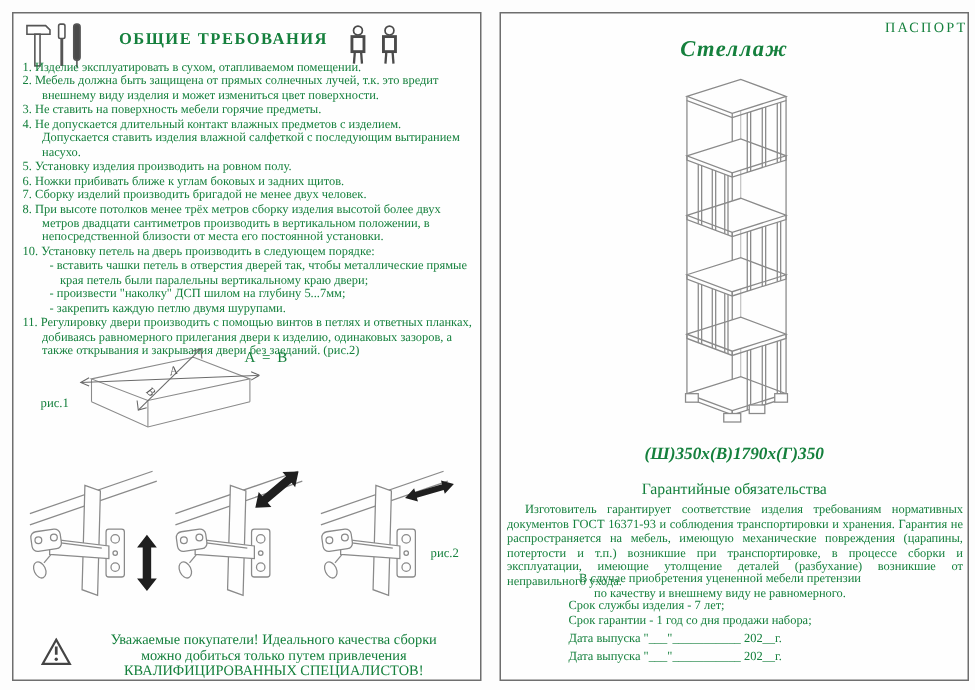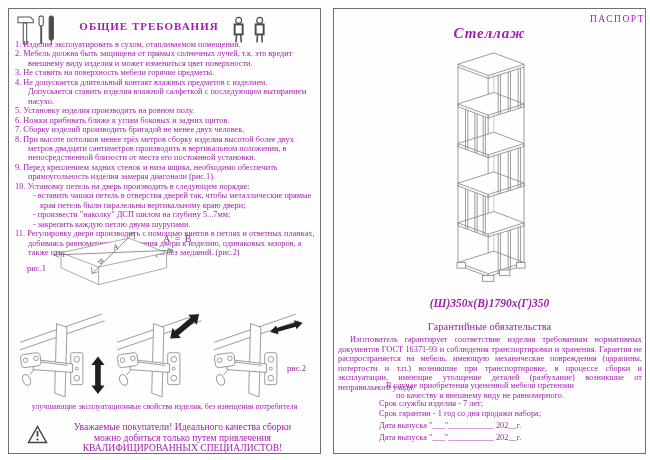--- a/index.html
+++ b/index.html
@@ -1,17 +1,17 @@
 <!DOCTYPE html>
 <html><head>
 <meta charset="utf-8">
 <style>
   html,body{margin:0;padding:0;background:#ffffff;}
   .canvas{position:relative;width:650px;height:460px;background:#fdfdfd;overflow:hidden;
-          font-family:"Liberation Serif","DejaVu Serif",serif;color:#a21caf;}
+          font-family:"Liberation Serif","DejaVu Serif",serif;color:#15803d;}
   .page{position:absolute;top:8px;width:311px;height:444px;border:1px solid #6e6e6e;background:#fefefe;}
   .page.left{left:8px;}
   .page.right{left:333px;}
 
   
   .lp-title{position:absolute;left:55px;top:11px;width:170px;text-align:center;
             font-size:11px;font-weight:bold;letter-spacing:1px;white-space:nowrap;}
   .tools-svg{position:absolute;left:8px;top:5px;}
   .people-svg{position:absolute;left:222px;top:7px;}
   .reqs{position:absolute;left:6px;top:31px;right:2px;font-size:8.3px;line-height:9.45px;}
@@ -113,21 +113,20 @@
     <div class="reqs">
         <div class="req">1. Изделие эксплуатировать в сухом, отапливаемом помещении.</div>
         <div class="req">2. Мебель должна быть защищена от прямых солнечных лучей, т.к. это вредит внешнему виду изделия и может измениться цвет поверхности.</div>
         <div class="req">3. Не ставить на поверхность мебели горячие предметы.</div>
         <div class="req">4. Не допускается длительный контакт влажных предметов с изделием.</div>
         <div class="req cont">Допускается ставить изделия влажной салфеткой с последующим вытиранием насухо.</div>
         <div class="req">5. Установку изделия производить на ровном полу.</div>
         <div class="req">6. Ножки прибивать ближе к углам боковых и задних щитов.</div>
         <div class="req">7. Сборку изделий производить бригадой не менее двух человек.</div>
         <div class="req">8. При высоте потолков менее трёх метров сборку изделия высотой более двух метров двадцати сантиметров производить в вертикальном положении, в непосредственной близости от места его постоянной установки.</div>
-        <div class="req">9. Перед креплением задних стенок и низа ящика, необходимо обеспечить прямоугольность изделия замеряя диагонали (рис.1).</div>
         <div class="req">10. Установку петель на дверь производить в следующем порядке:</div>
         <div class="req sub">- вставить чашки петель в отверстия дверей так, чтобы металлические прямые края петель были паралельны вертикальному краю двери;</div>
         <div class="req sub">- произвести "наколку" ДСП шилом на глубину 5...7мм;</div>
         <div class="req sub">- закрепить каждую петлю двумя шурупами.</div>
         <div class="req">11. Регулировку двери производить с помощью винтов в петлях и ответных планках, добиваясь равномерного прилегания двери к изделию, одинаковых зазоров, а также открывания и закрывания двери без заеданий. (рис.2)</div>
       </div>
 
     <div class="fig1-block">
       <span class="fig1-label">рис.1</span>
       <svg class="fig1-svg" width="120" height="76" viewBox="0 0 150 78">
@@ -160,21 +159,20 @@
         <use href="#dblArrow" transform="translate(73,16) rotate(-40)"></use>
       </svg>
       <svg class="hinge-svg" style="left:200px" width="94" height="94" viewBox="0 0 100 95">
         <use href="#hingeSym"></use>
         <use href="#dblArrow" transform="translate(78,17) rotate(-16) scale(0.9,0.7)"></use>
       </svg>
       <span class="fig2-label">рис.2</span>
     </div>
 
     <div class="producer">
-      <div>улучшающие эксплуатационные свойства изделия, без извещения потребителя</div>
     </div>
 
     <div class="warn-block">
       <svg class="warn-tri" width="21" height="19" viewBox="0 0 21 19">
         <polygon points="10.5,1.5 19.5,17.5 1.5,17.5" fill="none" stroke="#444" stroke-width="1.5"></polygon>
         <line x1="10.5" y1="6" x2="10.5" y2="11.5" stroke="#444" stroke-width="1.8"></line>
         <circle cx="10.5" cy="14.5" r="1.1" fill="#444"></circle>
       </svg>
       <div class="warn-text">
         <div>Уважаемые покупатели! Идеального качества сборки</div>

